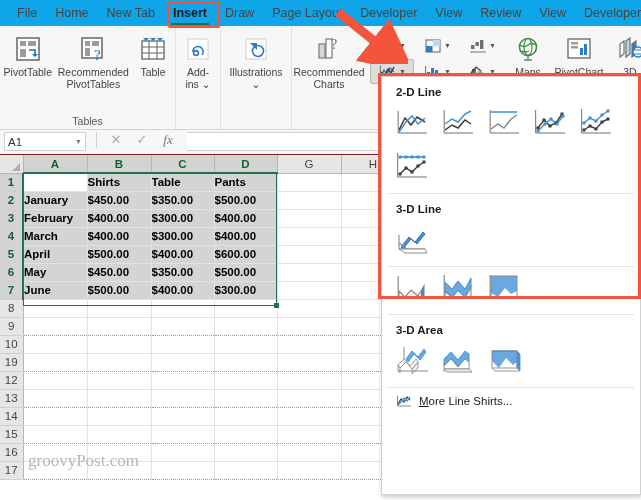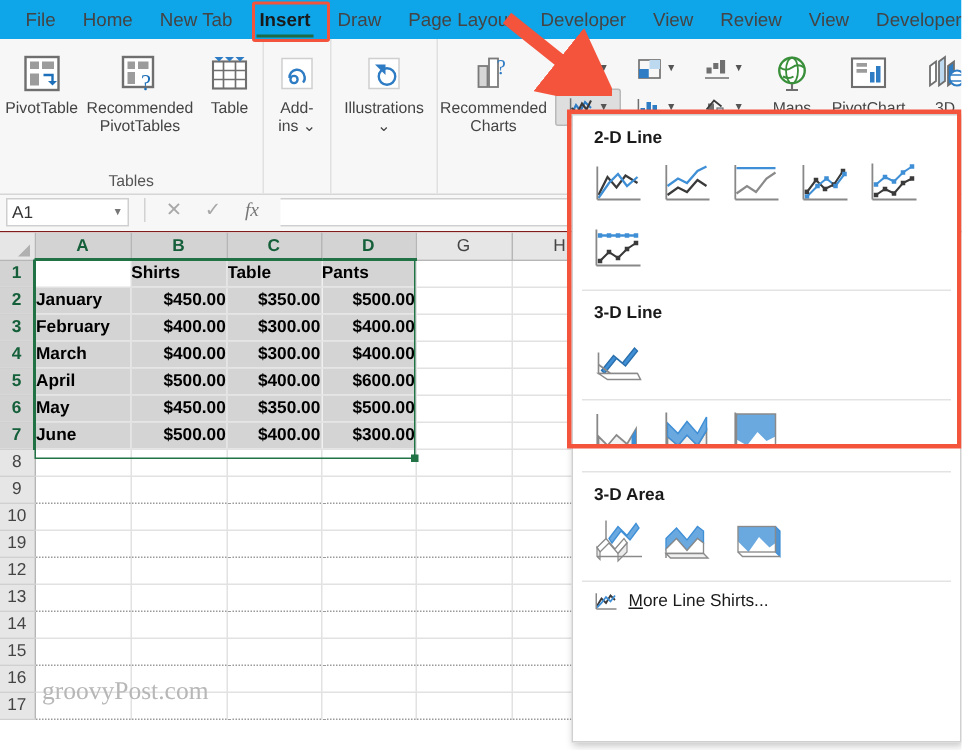--- a/index.html
+++ b/index.html
@@ -197,21 +197,21 @@
     border-right:1px solid #e2e2e2;
     border-bottom:1px solid #e2e2e2;
     font-size:11.5px;
     padding:0 3px;
     color:#000;
     overflow:hidden;
     white-space:nowrap;
     cursor:default;
   }
   td.cell.data { background:#d4d4d4; font-weight:bold; font-family:"Liberation Sans",sans-serif; }
-  td.cell.data.num { text-align:right; font-weight:bold; }
+  td.cell.data.num { font-weight:bold; }
   td.cell.a1 { background:#ffffff; }
   td.cell.dashed-b { border-bottom:1px dotted #9a9a9a; }
 
   #sel-outline {
     position:absolute;
     border:1.5px solid #217346;
     pointer-events:none;
     z-index:4;
   }
   #sel-handle {

